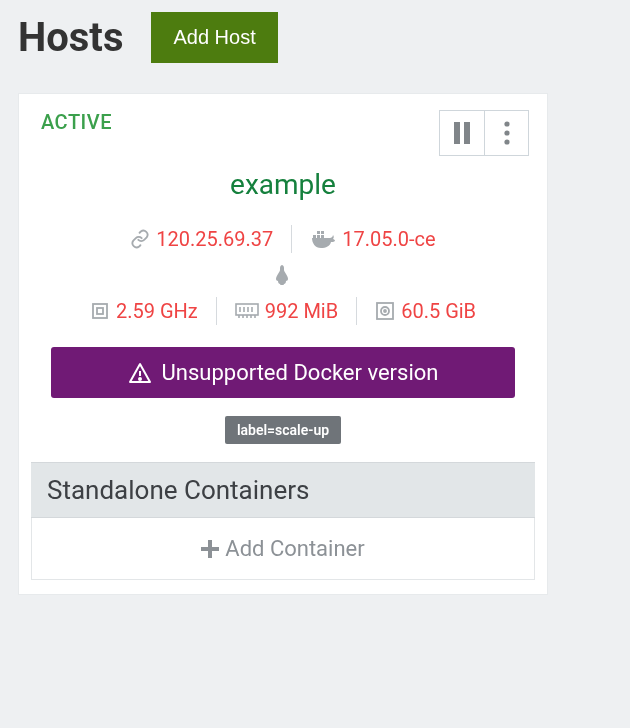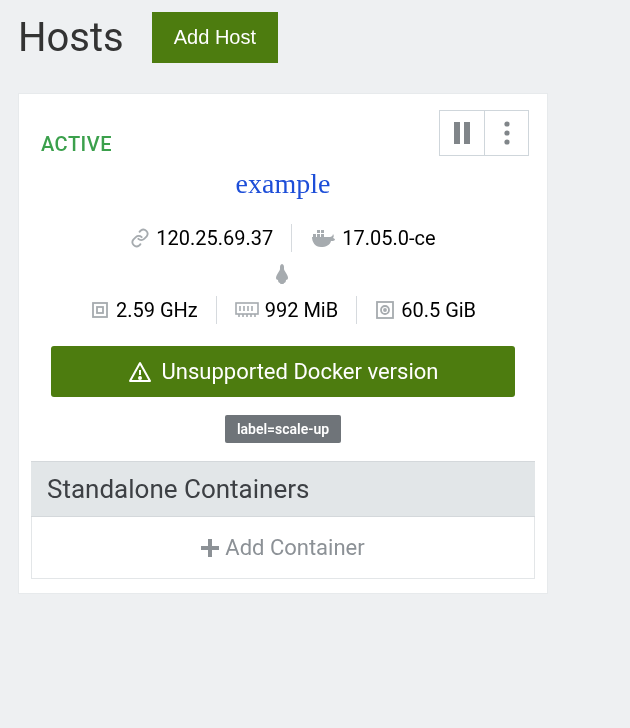--- a/index.html
+++ b/index.html
@@ -15,42 +15,42 @@
       overflow: hidden;
     }
     .header {
       display: flex;
       align-items: center;
       padding: 12px 18px 18px 18px;
       gap: 28px;
     }
     .page-title {
       font-size: 40px;
-      font-weight: 400;
+      font-weight: 700;
       color: #333333;
     }
     .add-host-btn {
       background: #4d7c0f;
       color: #ffffff;
       border: none;
       padding: 14px 22px;
       font-size: 20px;
       cursor: pointer;
     }
     .card {
       background: #ffffff;
       margin: 12px 18px;
       border: 1px solid #e7eaec;
       padding: 0;
       width: 530px;
     }
     .card-top {
       display: flex;
       justify-content: space-between;
-      align-items: flex-end;
+      align-items: flex-start;
       padding: 16px 18px 8px 22px;
     }
     .status-badge {
       color: #3ba04c;
       font-size: 20px;
       font-weight: 500;
       letter-spacing: 0.5px;
     }
     .card-actions {
       display: flex;
@@ -64,51 +64,50 @@
       justify-content: center;
       cursor: pointer;
       background: #fff;
     }
     .action-btn + .action-btn {
       border-left: 1px solid #cfd6db;
     }
     .host-name {
       text-align: center;
       font-size: 28px;
-      color: #1d4ed8;
+      color: #15803d;
       font-weight: 400;
       padding: 4px 0 18px 0;
-      font-family: Liberation Serif, serif;
     }
     .info-row {
       display: flex;
       justify-content: center;
       align-items: center;
-      color: #000000;
+      color: #ef4444;
       font-size: 20px;
       padding: 6px 0;
     }
     .info-item {
       display: flex;
       align-items: center;
       gap: 6px;
       padding: 0 18px;
     }
     .divider {
       width: 1px;
       height: 28px;
       background: #d6dade;
     }
     .icon {
       display: inline-flex;
       align-items: center;
       justify-content: center;
     }
     .warning-banner {
-      background: #4d7c0f;
+      background: #701a75;
       color: #ffffff;
       margin: 16px 32px 14px 32px;
       padding: 13px 18px;
       font-size: 22px;
       display: flex;
       align-items: center;
       justify-content: center;
       gap: 10px;
       border-radius: 3px;
     }

